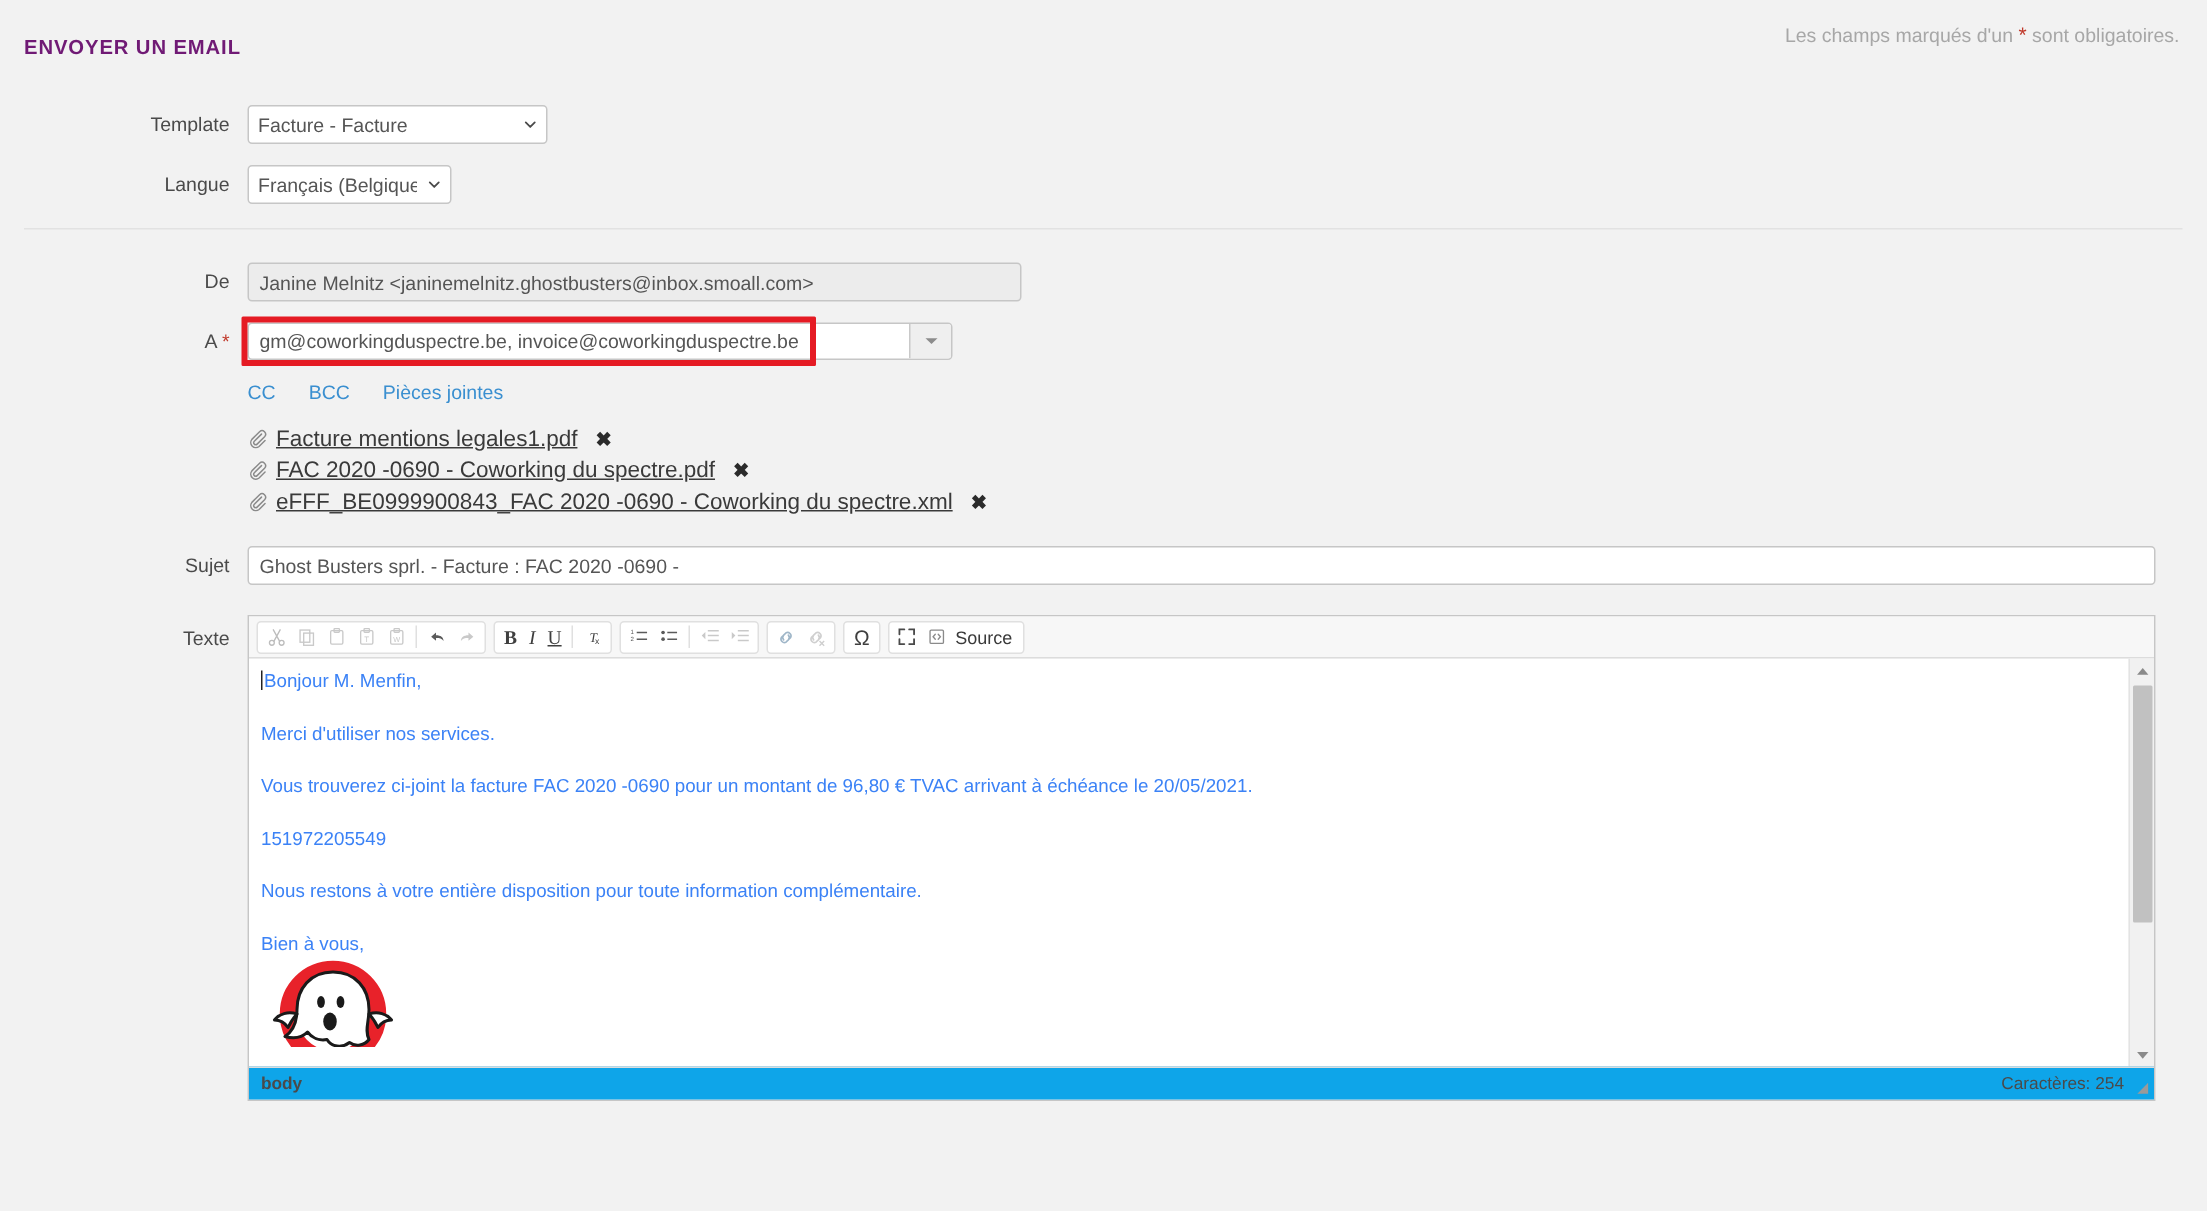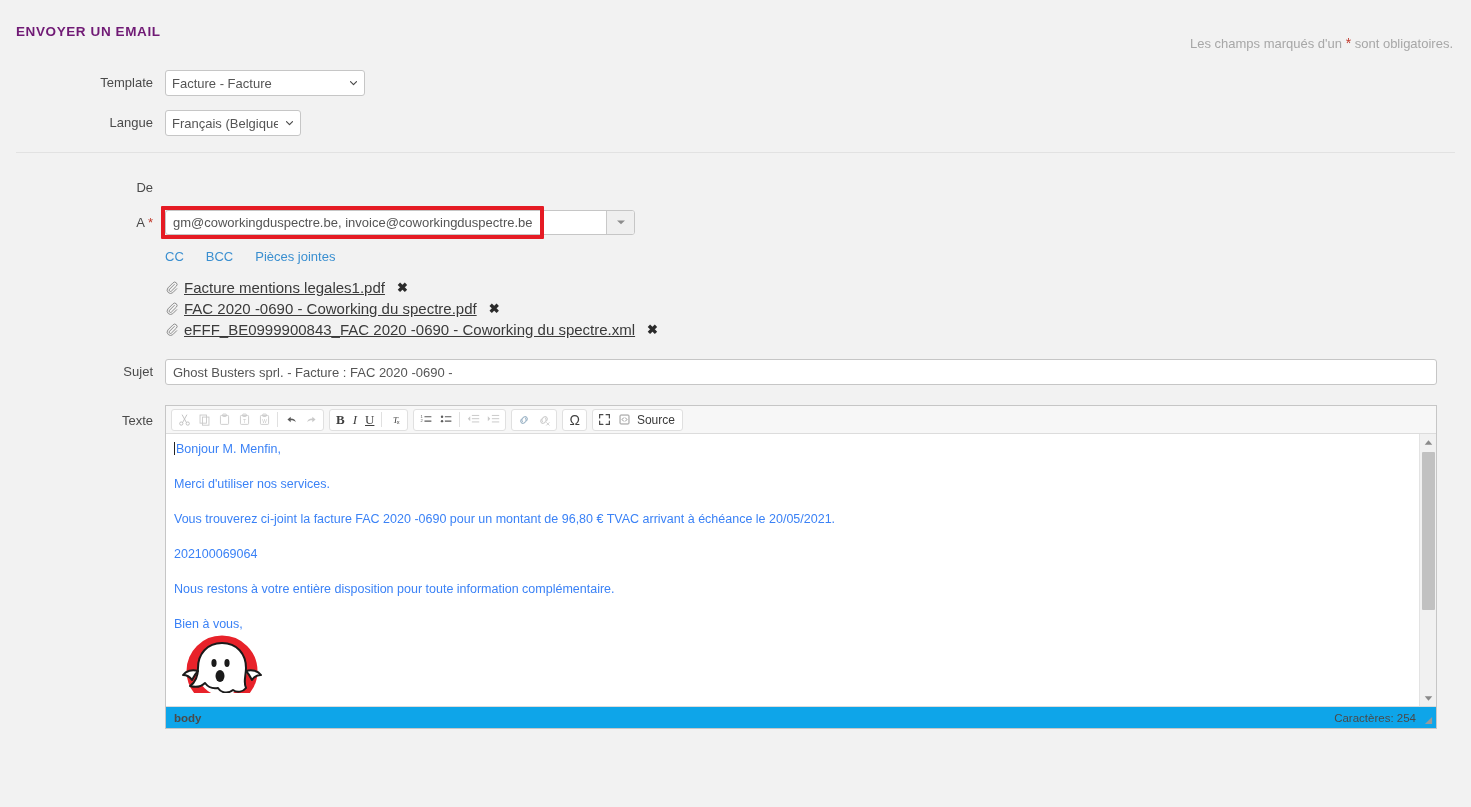--- a/index.html
+++ b/index.html
@@ -30,21 +30,20 @@
     letter-spacing: 0.6px;
     color: #701a75;
     text-transform: uppercase;
   }
   .required-note {
     position: absolute;
     right: 18px;
     top: 15px;
     font-size: 13px;
     color: #a7a7a7;
-    margin-top: 20px;
   }
   .required-note .star { color: #c0392b; font-size: 14px; }
 
   
   .frow {
     display: flex;
     align-items: flex-start;
     margin-bottom: 14px;
   }
   .flabel {
@@ -398,20 +397,23 @@
   </div>
 
 </div>
 
 <div class="divider"></div>
 
 <div class="section-main">
 
   <div class="frow">
     <div class="flabel">De</div>
+    <div class="fcontrol">
+      <input class="txt disabled de-input" type="text" readonly="" value="Janine Melnitz &lt;janinemelnitz.ghostbusters@inbox.smoall.com&gt;" style="">
+    </div>
   </div>
 
   <div class="frow">
     <div class="flabel">
       <span>A</span><span class="star">*</span>
     </div>
     <div class="fcontrol">
       <span class="a-wrap">
         <span class="a-highlight"></span>
         <span class="a-combo">
@@ -604,21 +606,21 @@
             <span class="src-label">Source</span>
           </div>
 
         </div>
 
         <div class="ed-body-wrap">
           <div class="ed-body">
             <p><span class="caret"></span><span>Bonjour M. Menfin,</span></p>
             <p>Merci d'utiliser nos services.</p>
             <p>Vous trouverez ci-joint la facture FAC 2020 -0690 pour un montant de 96,80 € TVAC arrivant à échéance le 20/05/2021.</p>
-            <p>202100069064</p>
+            <p>151972205549</p>
             <p>Nous restons à votre entière disposition pour toute information complémentaire.</p>
             <p style="margin-bottom:8px;">Bien à vous,</p>
 
             <div class="gb-logo">
               <svg width="96" height="72" viewBox="0 0 96 72">
                 <g>
 
                   <circle cx="48" cy="36" r="30" fill="none" stroke="#e8222a" stroke-width="11"></circle>
                   <path d="M27 15 L69 57" stroke="#e8222a" stroke-width="11" stroke-linecap="butt"></path>
 

